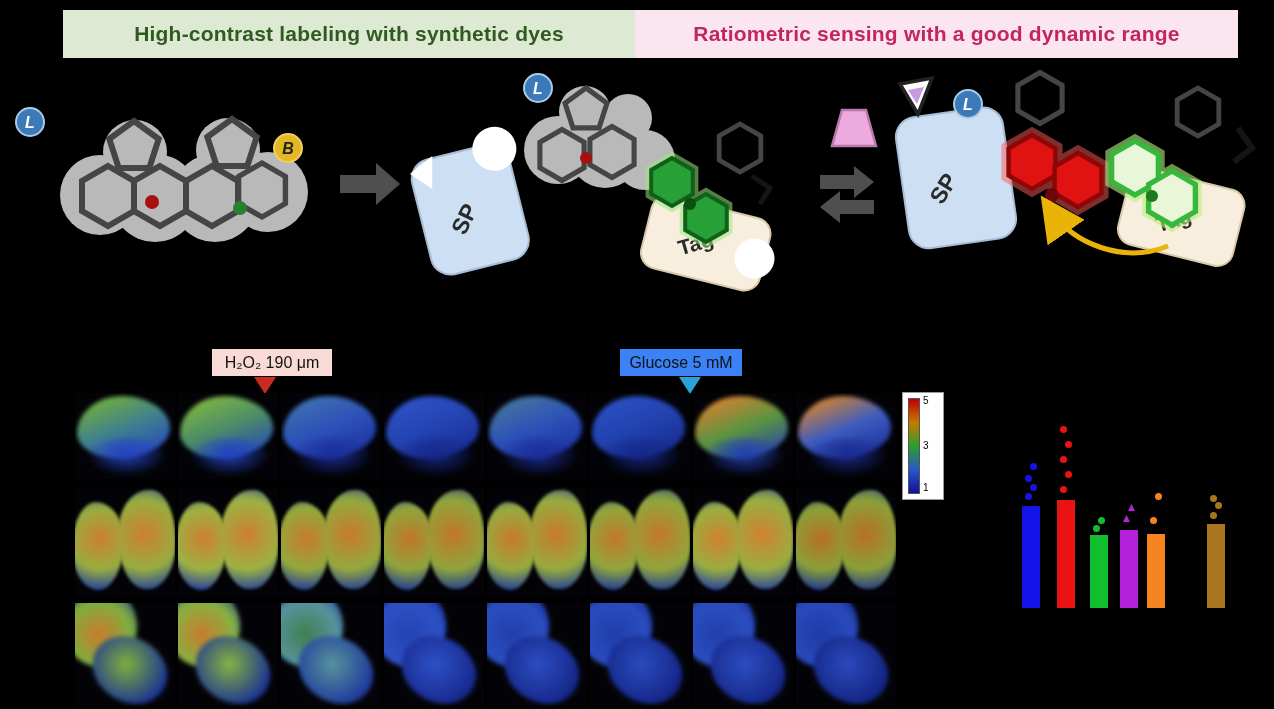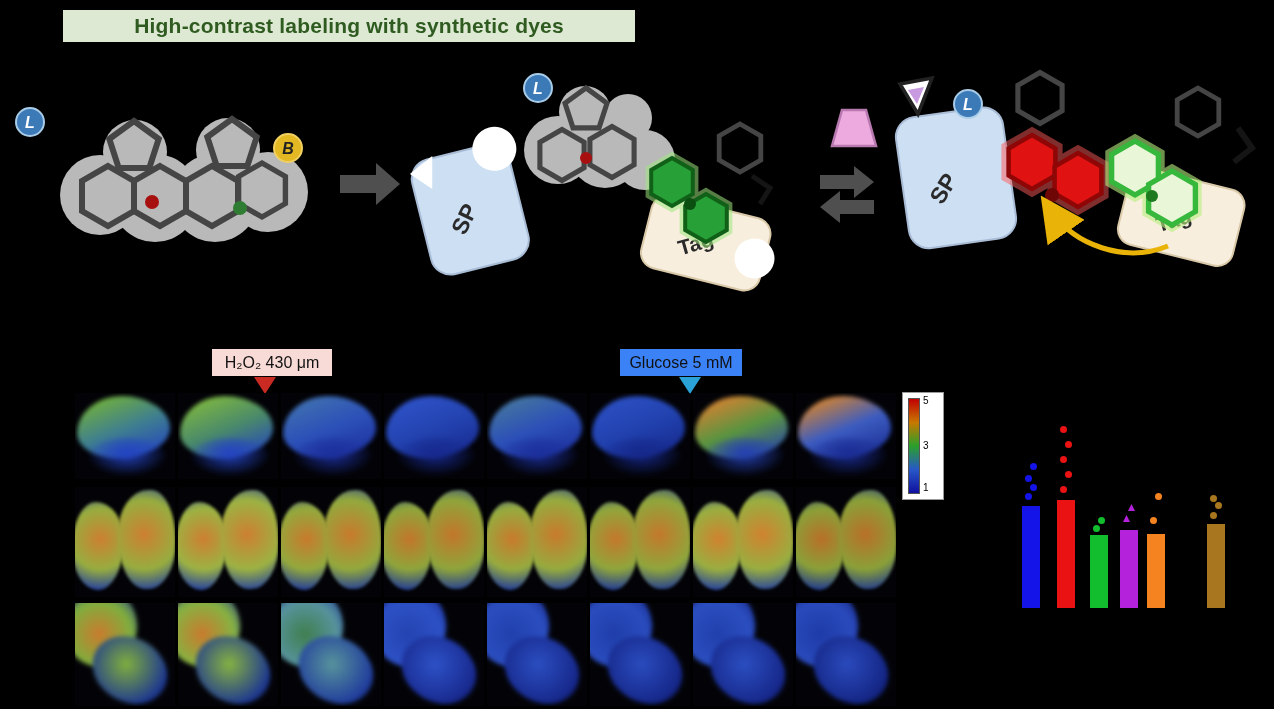--- a/index.html
+++ b/index.html
@@ -1,20 +1,20 @@
 <!DOCTYPE html>
 <html><head>
 <meta charset="utf-8">
 <style>
   html,body { margin:0; padding:0; background:#000; }
   .page { position:relative; width:1274px; height:709px; background:#000;
           font-family:"Liberation Sans", sans-serif; overflow:hidden; }
 
   
-  .banner { position:absolute; top:10px; height:32px; display:flex; align-items:center;
+  .banner { position:absolute; top:10px; height:48px; display:flex; align-items:center;
             justify-content:center; font-weight:bold; font-size:21px; letter-spacing:.2px; }
   .banner-green { left:63px; width:572px; background:#dde9d2; color:#2f5b21; }
   .banner-pink  { left:635px; width:603px; background:#fbe6f0; color:#c2255f; }
 
   
   .scheme { position:absolute; left:0; top:0; width:1274px; height:340px; }
   .scheme text { font-family:"Liberation Sans", sans-serif; }
 
   
   .stim-label { position:absolute; height:27px; display:flex; align-items:center;
@@ -75,20 +75,23 @@
   .dot.tri { border-radius:0; clip-path:polygon(50% 0, 100% 100%, 0 100%); }
 </style>
 </head>
 <body>
 
 <div class="page">
 
   <div class="banner banner-green">
     <span>High-contrast labeling with synthetic dyes</span>
   </div>
+  <div class="banner banner-pink">
+    <span>Ratiometric sensing with a good dynamic range</span>
+  </div>
 
   <svg class="scheme" viewBox="0 0 1274 340">
     <defs>
       <path id="hex" d="M0,-30 L26,-15 L26,15 L0,30 L-26,15 L-26,-15 Z"></path>
       <path id="pent" d="M0,-26 L24.7,-8 L15.3,21 L-15.3,21 L-24.7,-8 Z"></path>
       <marker id="yarrow" markerWidth="9" markerHeight="9" refX="5" refY="4.5" orient="auto">
         <path d="M0,0 L9,4.5 L0,9 Z" fill="#eab308"></path>
       </marker>
     </defs>
 
@@ -211,21 +214,21 @@
         <use href="#hex" transform="translate(1172,198) scale(0.9)"></use>
       </g>
       <circle cx="1152" cy="196" r="6" fill="#1f7a1f"></circle>
       <use href="#hex" transform="translate(1198,112) scale(0.8)" fill="none" stroke="#454545" stroke-width="6"></use>
       <path d="M1238,128 l14,20 -18,14" fill="none" stroke="#151515" stroke-width="6"></path>
     </g>
     <path d="M1168,246 C1124,264 1074,244 1052,212" fill="none" stroke="#eab308" stroke-width="5" marker-end="url(#yarrow)"></path>
   </svg>
 
   <div class="stim-label h2o2">
-    <span>H₂O₂ 430 μm</span>
+    <span>H₂O₂ 190 μm</span>
   </div>
   <div class="down-arrow red-arrow"></div>
 
   <div class="stim-label glucose">
     <span>Glucose 5 mM</span>
   </div>
   <div class="down-arrow blue-arrow"></div>
 
   <div id="montage">
       <div class="mrow mrow1">

